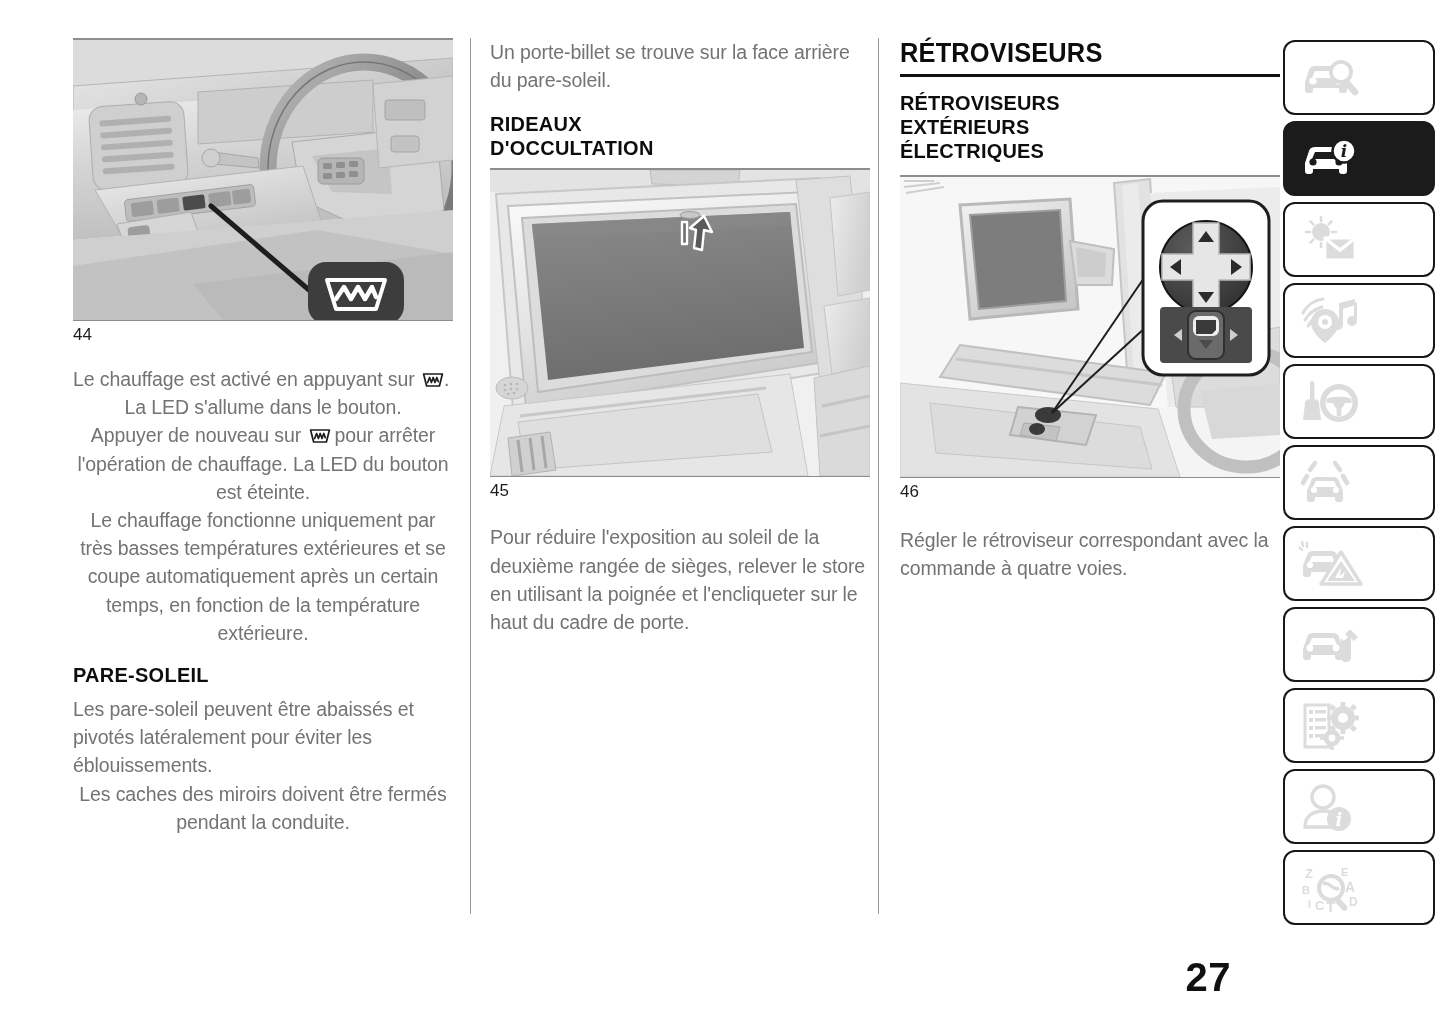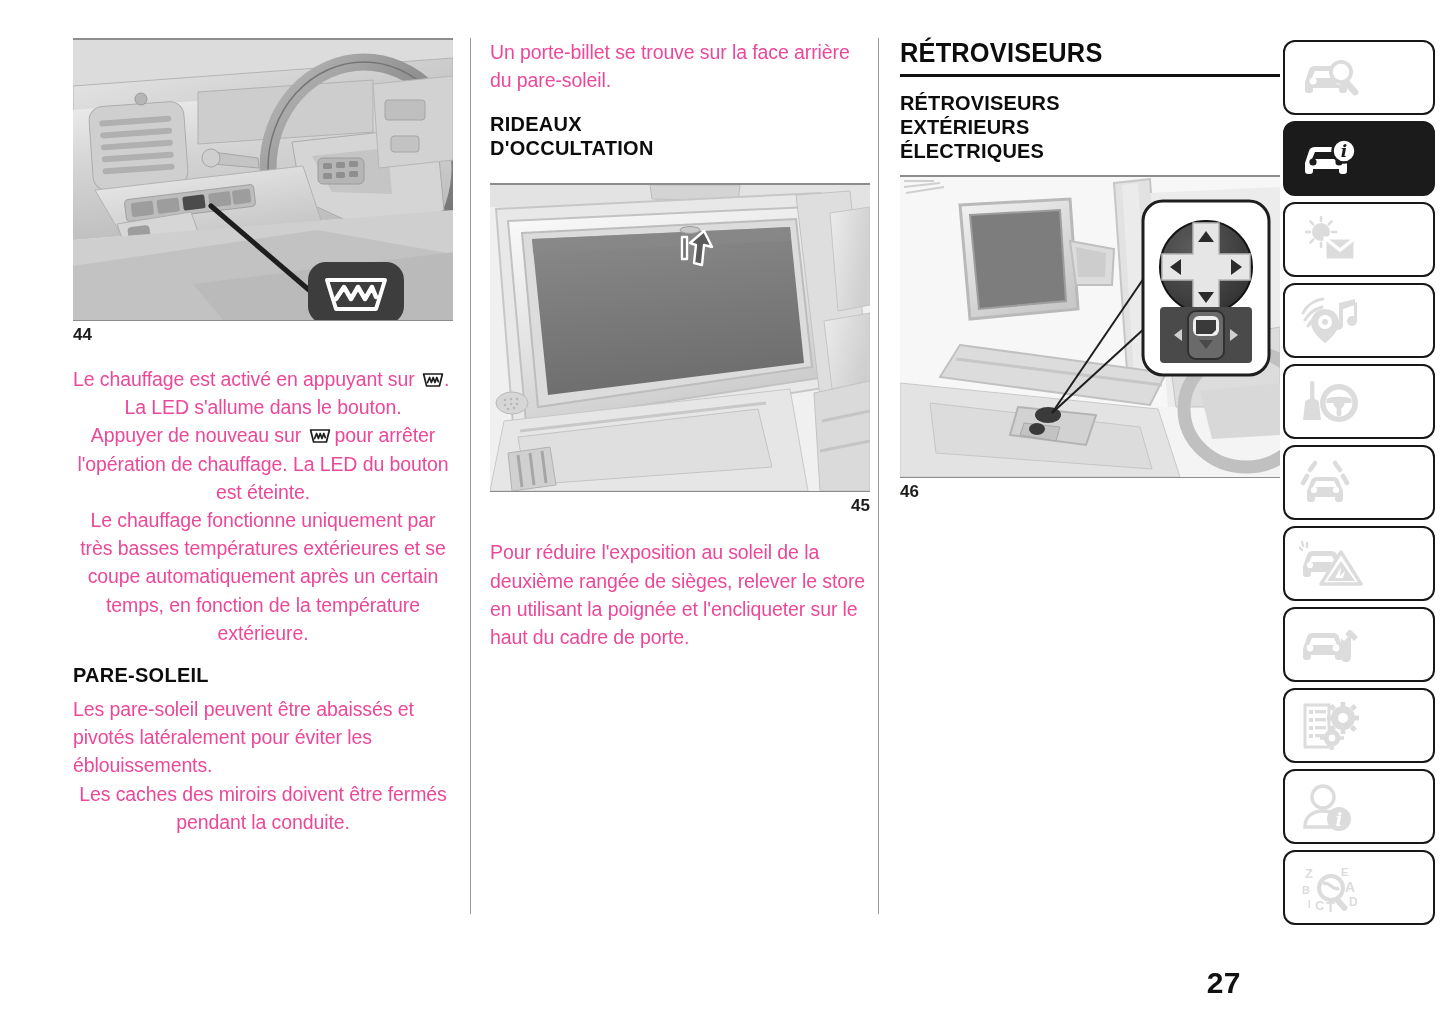--- a/index.html
+++ b/index.html
@@ -22,21 +22,21 @@
   .divider{position:absolute;top:38px;width:1px;height:876px;background:#9a9a9a;}
   .div-1{left:470px;}
   .div-2{left:878px;}
 
   
   .body-text{
     font-size:19.5px;
     line-height:28.2px;
     letter-spacing:-0.1px;
     margin:0 0 0 0;
-    color:#ec4899;
+    color:#737373;
   }
   .body-text + .body-text{margin-top:0;text-align:center;}
 
   h1.sec-title{
     font-size:27px;
     font-weight:bold;
     letter-spacing:0.2px;
     margin:0 0 5px 0;
     color:#0d0d0d;
     font-stretch:condensed;
@@ -67,21 +67,20 @@
 
   
   .figure{margin:0;}
   .fig-rule{height:1.5px;background:#8d8d8d;}
   .fig-box{position:relative;overflow:hidden;background:#e9e9e9;}
   .fig-cap{
     font-size:17px;
     line-height:20px;
     margin:4px 0 0 0;
     color:#1d1d1b;
-    font-weight:bold;
   }
 
   
   .sym{display:inline-block;vertical-align:-2px;}
   .sym svg{display:block;}
 
   
   .tabs{position:absolute;left:1283px;top:40px;width:152px;}
   .tab{
     position:relative;
@@ -98,22 +97,22 @@
     position:absolute;left:14px;top:50%;
     transform:translateY(-50%);
     width:64px;height:52px;
   }
   .tab .tab-icon svg{display:block;width:100%;height:100%;}
   .ic-off{fill:#dcdcdc;}
   .ic-on{fill:#ffffff;}
 
   
   .pageno{
-    position:absolute;right:204px;bottom:18px;
-    font-size:30px;font-weight:bold;color:#111;
+    position:absolute;right:214px;bottom:18px;
+    font-size:40px;font-weight:bold;color:#111;
     letter-spacing:0.5px;
   }
 </style>
 </head>
 <body>
 
 <div class="page">
 
   <div class="divider div-1"></div>
   <div class="divider div-2"></div>
@@ -257,21 +256,21 @@
 
   <div class="col col-2">
 
     <p class="body-text">Un porte-billet se trouve sur la face arrière du pare-soleil.</p>
 
     <h3 class="para-title" style="margin-top:18px;">
       <span>RIDEAUX</span><br>
       <span>D'OCCULTATION</span>
     </h3>
 
-    <figure class="figure" style="margin-top:23px;text-align:right;">
+    <figure class="figure" style="margin-top:8px;">
       <div class="fig-rule"></div>
       <div class="fig-box" style="height:306px;">
         <svg viewBox="0 0 380 306" width="380" height="306" preserveAspectRatio="none">
           <defs>
             <linearGradient id="panelG" x1="0" y1="0" x2="0.4" y2="1">
               <stop offset="0" stop-color="#fbfbfb"></stop>
                 <stop offset="0.6" stop-color="#e2e2e2"></stop>
                 <stop offset="1" stop-color="#cdcdcd"></stop>
             </linearGradient>
             <linearGradient id="blindG" x1="0" y1="0" x2="0.2" y2="1">
@@ -442,20 +441,21 @@
           </g>
         </svg>
       </div>
       <div class="fig-rule"></div>
       <figcaption class="fig-cap">46</figcaption>
     </figure>
 
     <div style="height:24px"></div>
 
 
+    <p class="body-text">Régler le rétroviseur correspondant avec la commande à quatre voies.</p>
   </div>
 
   <nav class="tabs">
 
     <div class="tab">
       <span class="tab-icon">
         <svg viewBox="0 0 64 52">
           <g class="ic-off">
             <path d="M6 30 L10 18 C11 15 13 14 16 14 L38 14 C41 14 43 15 44 18 L48 30 L48 38 C48 40 47 41 45 41 L43 41 C41 41 40 40 40 38 L40 36 L14 36 L14 38 C14 40 13 41 11 41 L9 41 C7 41 6 40 6 38 Z"></path>
             <circle cx="14" cy="29" r="3.6" fill="#ffffff"></circle>

